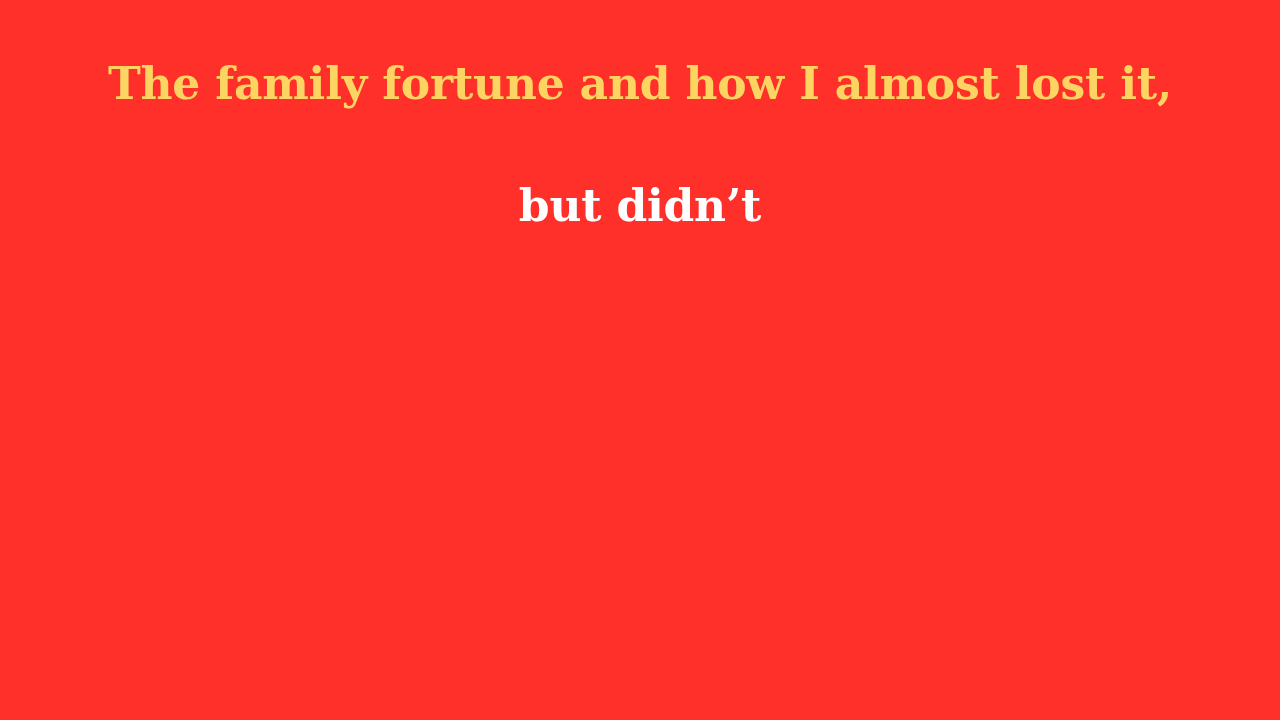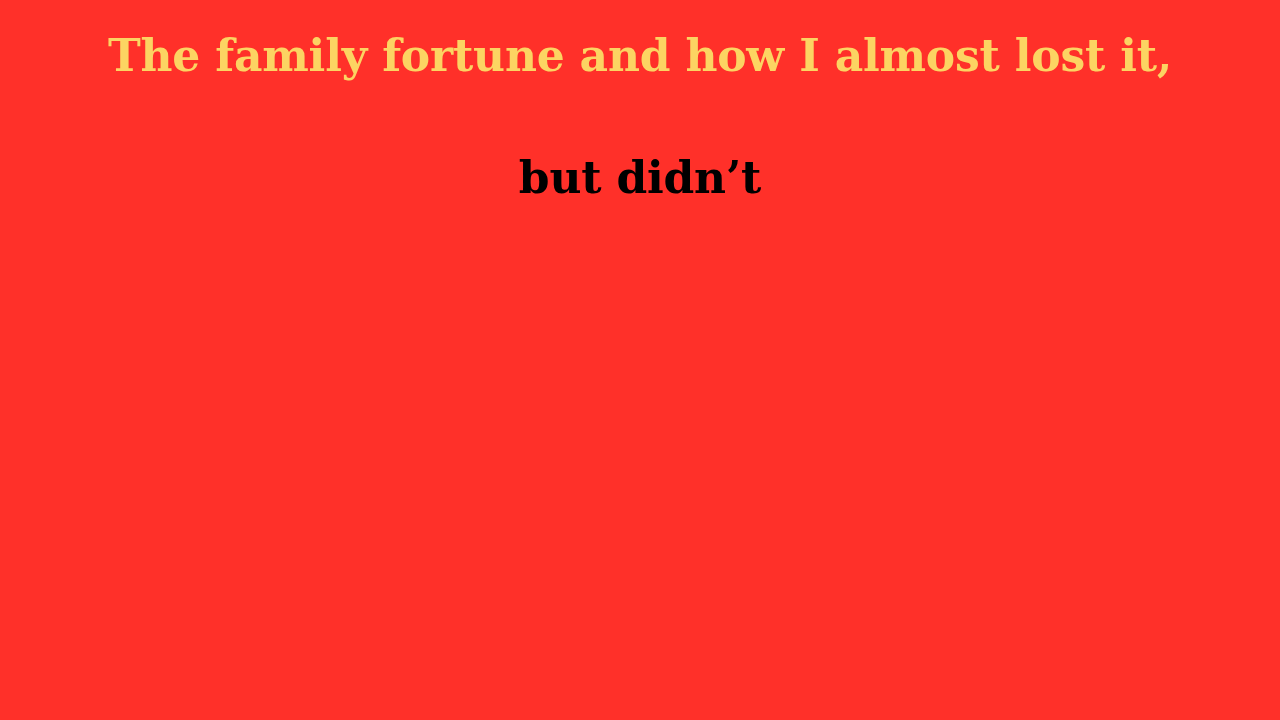--- a/index.html
+++ b/index.html
@@ -22,21 +22,21 @@
     height: 720px;
     background: #FF3029;
     box-sizing: border-box;
   }
 
   .caption-block {
     position: absolute;
     left: 0;
     top: 0;
     width: 1280px;
-    padding-top: 34px;
+    padding-top: 62px;
     text-align: center;
   }
 
   .caption-line {
     display: block;
     color: #FCD462;
     font-family: "DejaVu Serif", serif;
     font-weight: bold;
     font-size: 44px;
     line-height: 1.0;
@@ -65,18 +65,18 @@
     height: 440px;
   }
 </style>
 </head>
 <body style="background: rgb(255, 48, 41);">
 
 <div class="slide" style="background: rgb(255, 48, 41);">
 
   <div class="caption-block">
     <span class="caption-line line-1" style="color: rgb(252, 212, 98);">The family fortune and how I almost lost it,</span>
-    <span class="caption-line line-2" style="color: #000000;">but didn’t</span>
+    <span class="caption-line line-2" style="color: #ffffff;">but didn’t</span>
   </div>
 
   <div class="stage-empty"></div>
 
 </div>
 
 </body></html>

